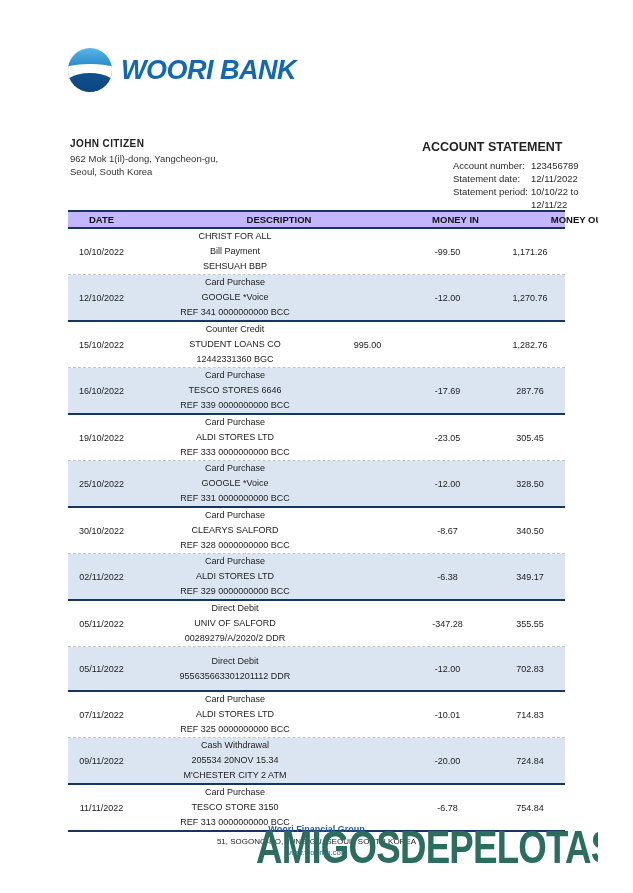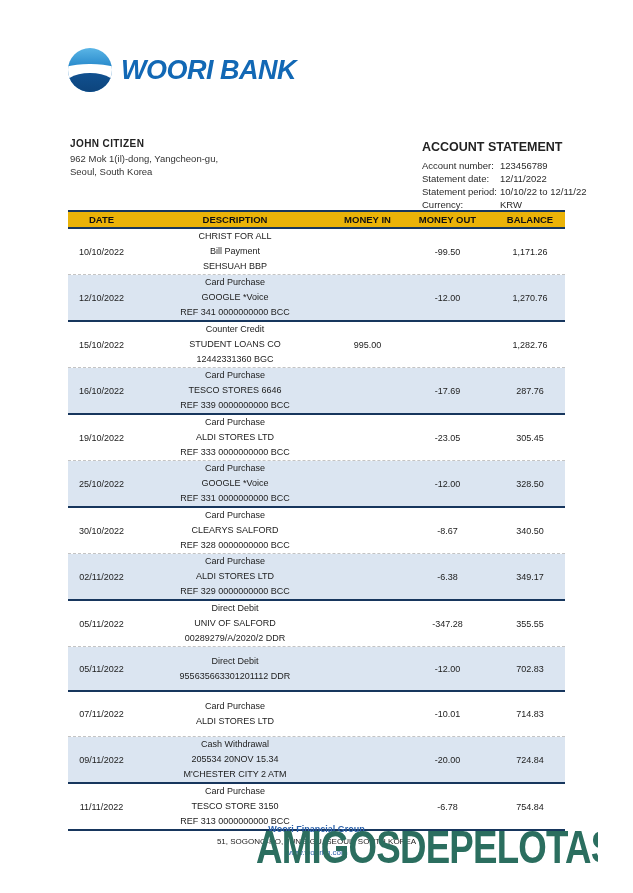--- a/index.html
+++ b/index.html
@@ -16,26 +16,26 @@
   .logo-text { font-size:27px; font-weight:bold; font-style:italic; color:#1268b5; letter-spacing:-0.5px; }
 
   
   .customer { position:absolute; top:138px; left:70px; }
   .cust-name { font-size:10px; font-weight:bold; letter-spacing:0.4px; margin-bottom:3px; color:#222; }
   .cust-addr { font-size:9.5px; color:#333; line-height:13px; }
 
   .acct { position:absolute; top:140px; left:422px; }
   .acct-title { font-size:12.5px; font-weight:bold; color:#222; margin-bottom:5px; }
   .acct-row { display:flex; font-size:9.5px; line-height:13px; color:#2a2a2a; }
-  .acct-label { width:78px; flex:0 0 78px; }
+  .acct-label { width:78px; flex:0 0 78px;margin-left:31px; }
 
   
   .stmt-table { position:absolute; top:210px; left:68px; width:497px; font-size:9px; }
-  .t-head { display:flex; align-items:center; height:19px; background:#eab308;
-    border-top:2px solid #17365d; border-bottom:2px solid #17365d; font-weight:bold; font-size:9.5px; color:#111; }
+  .t-head { display:flex; align-items:center; height:19px; background:#c4b5fd;
+    border-top:2px solid #17365d; border-bottom:2px solid #17365d; font-weight:bold; font-size:9.5px; color:#111;gap:44px; }
   .c { text-align:center; }
   .col-date { width:67px; flex:0 0 67px; }
   .col-desc { width:200px; flex:0 0 200px; }
   .col-min  { width:65px; flex:0 0 65px; }
   .col-mout { width:95px; flex:0 0 95px; }
   .col-bal  { width:70px; flex:0 0 70px; }
 
   .t-row { display:flex; align-items:center; min-height:45px; color:#222; }
   .t-row .col-desc { display:flex; flex-direction:column; justify-content:center; line-height:15px; }
   .t-row.shaded { background:#dbe5f1; border-bottom:2px solid #17365d; }
@@ -219,20 +219,21 @@
       <div class="c col-min"></div>
       <div class="c col-mout">-12.00</div>
       <div class="c col-bal">702.83</div>
     </div>
 
     <div class="t-row plain">
       <div class="c col-date">07/11/2022</div>
       <div class="c col-desc">
         <span>Card Purchase</span>
         <span>ALDI STORES LTD</span>
+        <span>REF 325 0000000000 BCC</span>
       </div>
       <div class="c col-min"></div>
       <div class="c col-mout">-10.01</div>
       <div class="c col-bal">714.83</div>
     </div>
 
     <div class="t-row shaded">
       <div class="c col-date">09/11/2022</div>
       <div class="c col-desc">
         <span>Cash Withdrawal</span>

